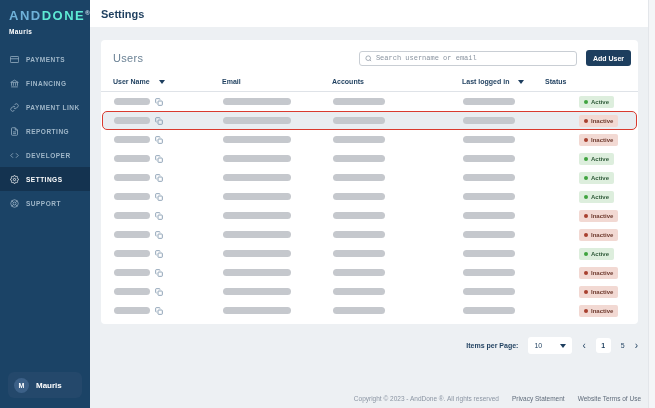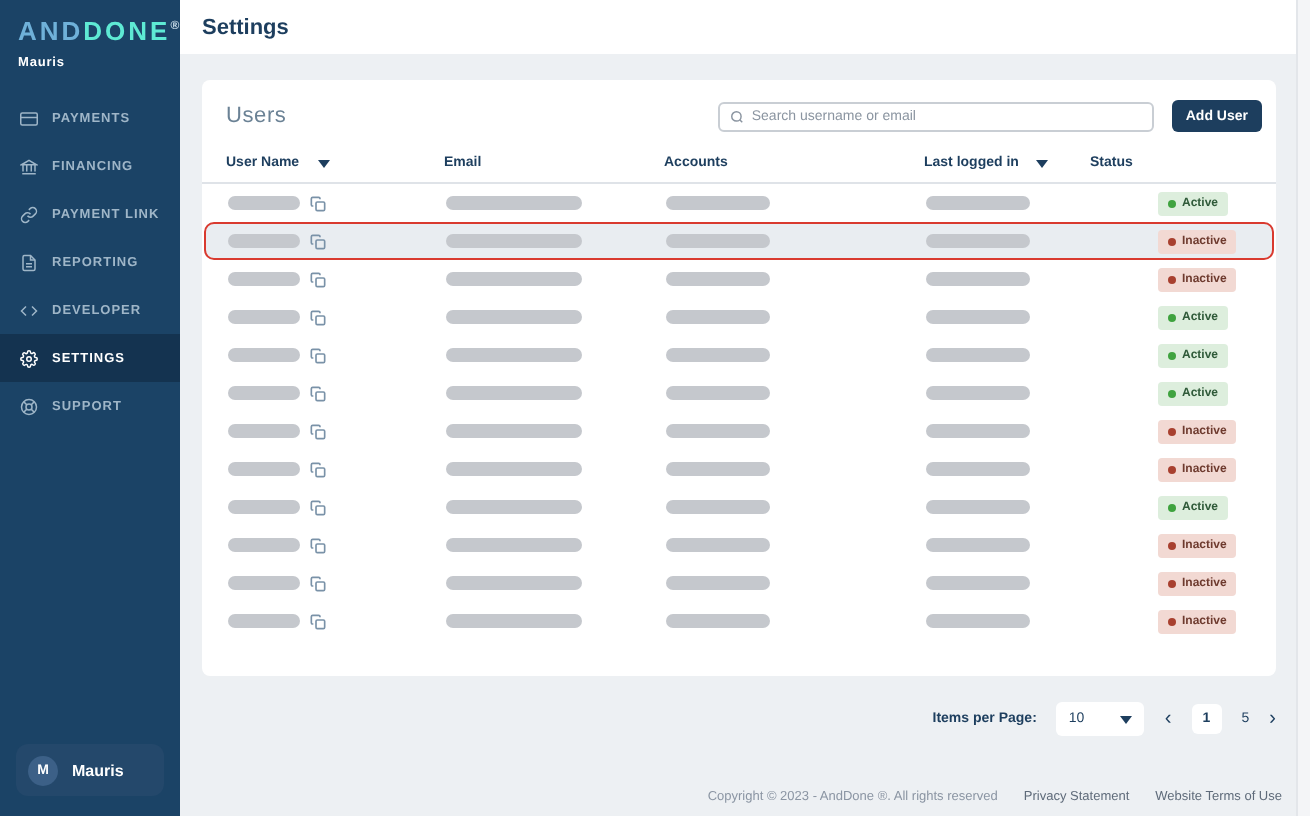--- a/index.html
+++ b/index.html
@@ -50,32 +50,32 @@
   .page-title { font-size: 11px; font-weight: bold; color: var(--navy, #1d3e5e); }
   .scroll-strip {
     position: absolute; top: 0; right: 0; width: 7px; height: 100%;
     background: #f4f5f7; border-left: 1px solid #e3e6ea;
   }
 
   
   .card {
     margin: 13px 17px 0 11px;
     background: #ffffff; border-radius: 4px;
-    padding-bottom: 18px;
+    padding-bottom: 4px;
   }
   .card-top { height: 32px; display: flex; align-items: center; padding: 4px 7px 0 12px; }
   .users-title { font-size: 11px; color: #6b8295; letter-spacing: .3px; flex: 1; }
   .search-box {
     width: 218px; height: 15px; border: 1px solid #c9ced4; border-radius: 3px;
     background: #fff; display: flex; align-items: center; padding: 0 5px; gap: 4px; margin-right: 9px;
   }
   .search-box svg { width: 7px; height: 7px; stroke: #8a94a0; flex: 0 0 7px; }
   .search-box input {
     border: none; outline: none; width: 100%; font-size: 7px;
-    font-family: Liberation Sans, sans-serif; color: #3c4a58; background: transparent;
+    font-family: Liberation Mono, monospace; color: #3c4a58; background: transparent;
   }
   .search-box input::placeholder { color: #8a94a0; }
   .add-user-btn {
     height: 16px; padding: 0 7px; background: var(--navy, #1d3e5e); color: #fff;
     border: none; border-radius: 3px; font-size: 7px; font-weight: bold;
     font-family: "Liberation Sans", sans-serif; cursor: pointer;
   }
 
   
   .grid-cols { display: grid; grid-template-columns: 109px 110px 130px 83px 1fr; align-items: center; }

